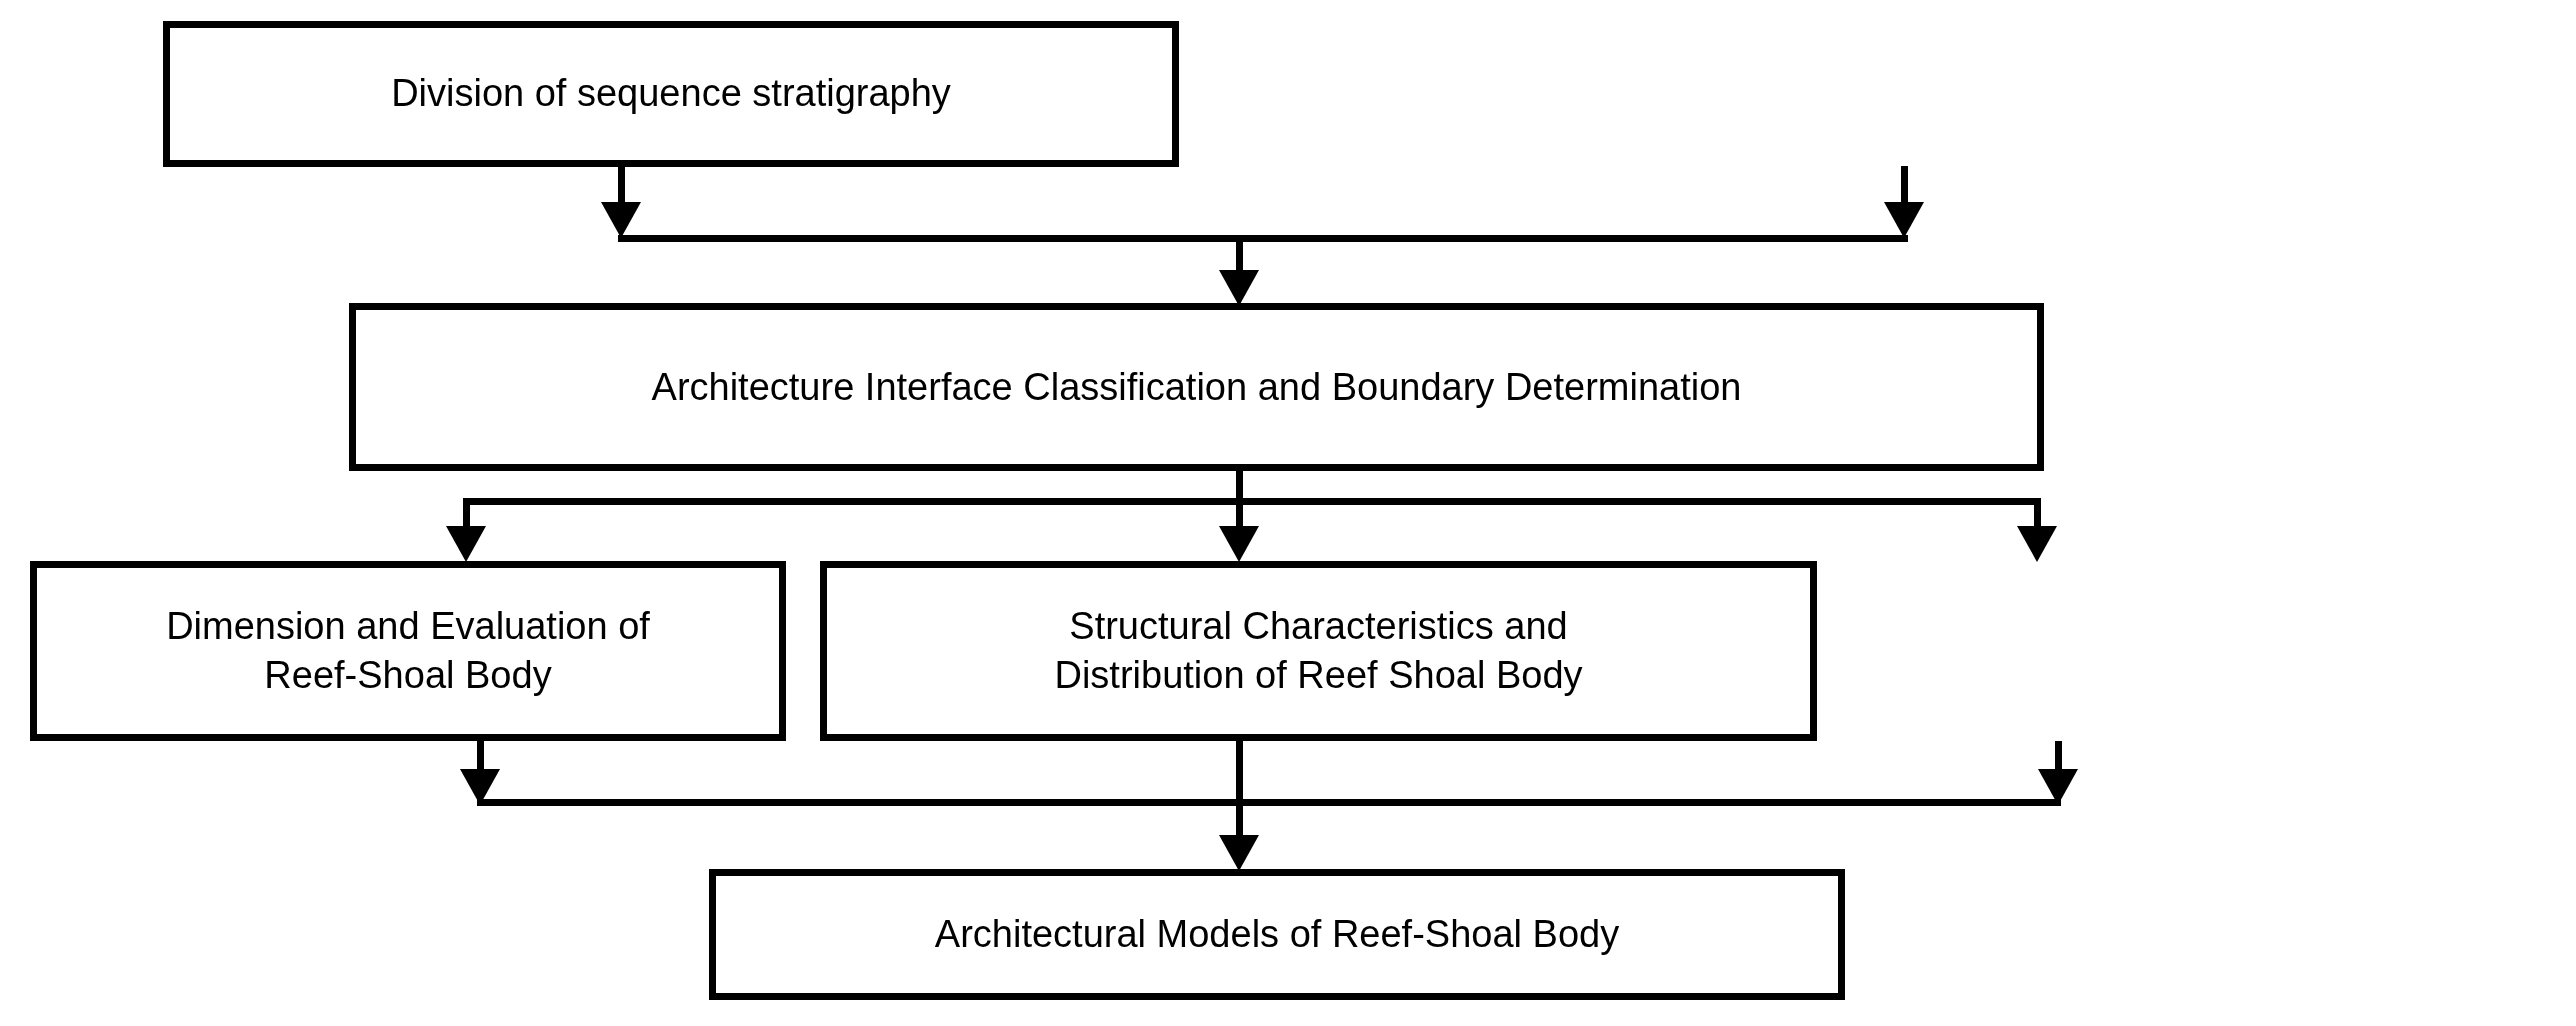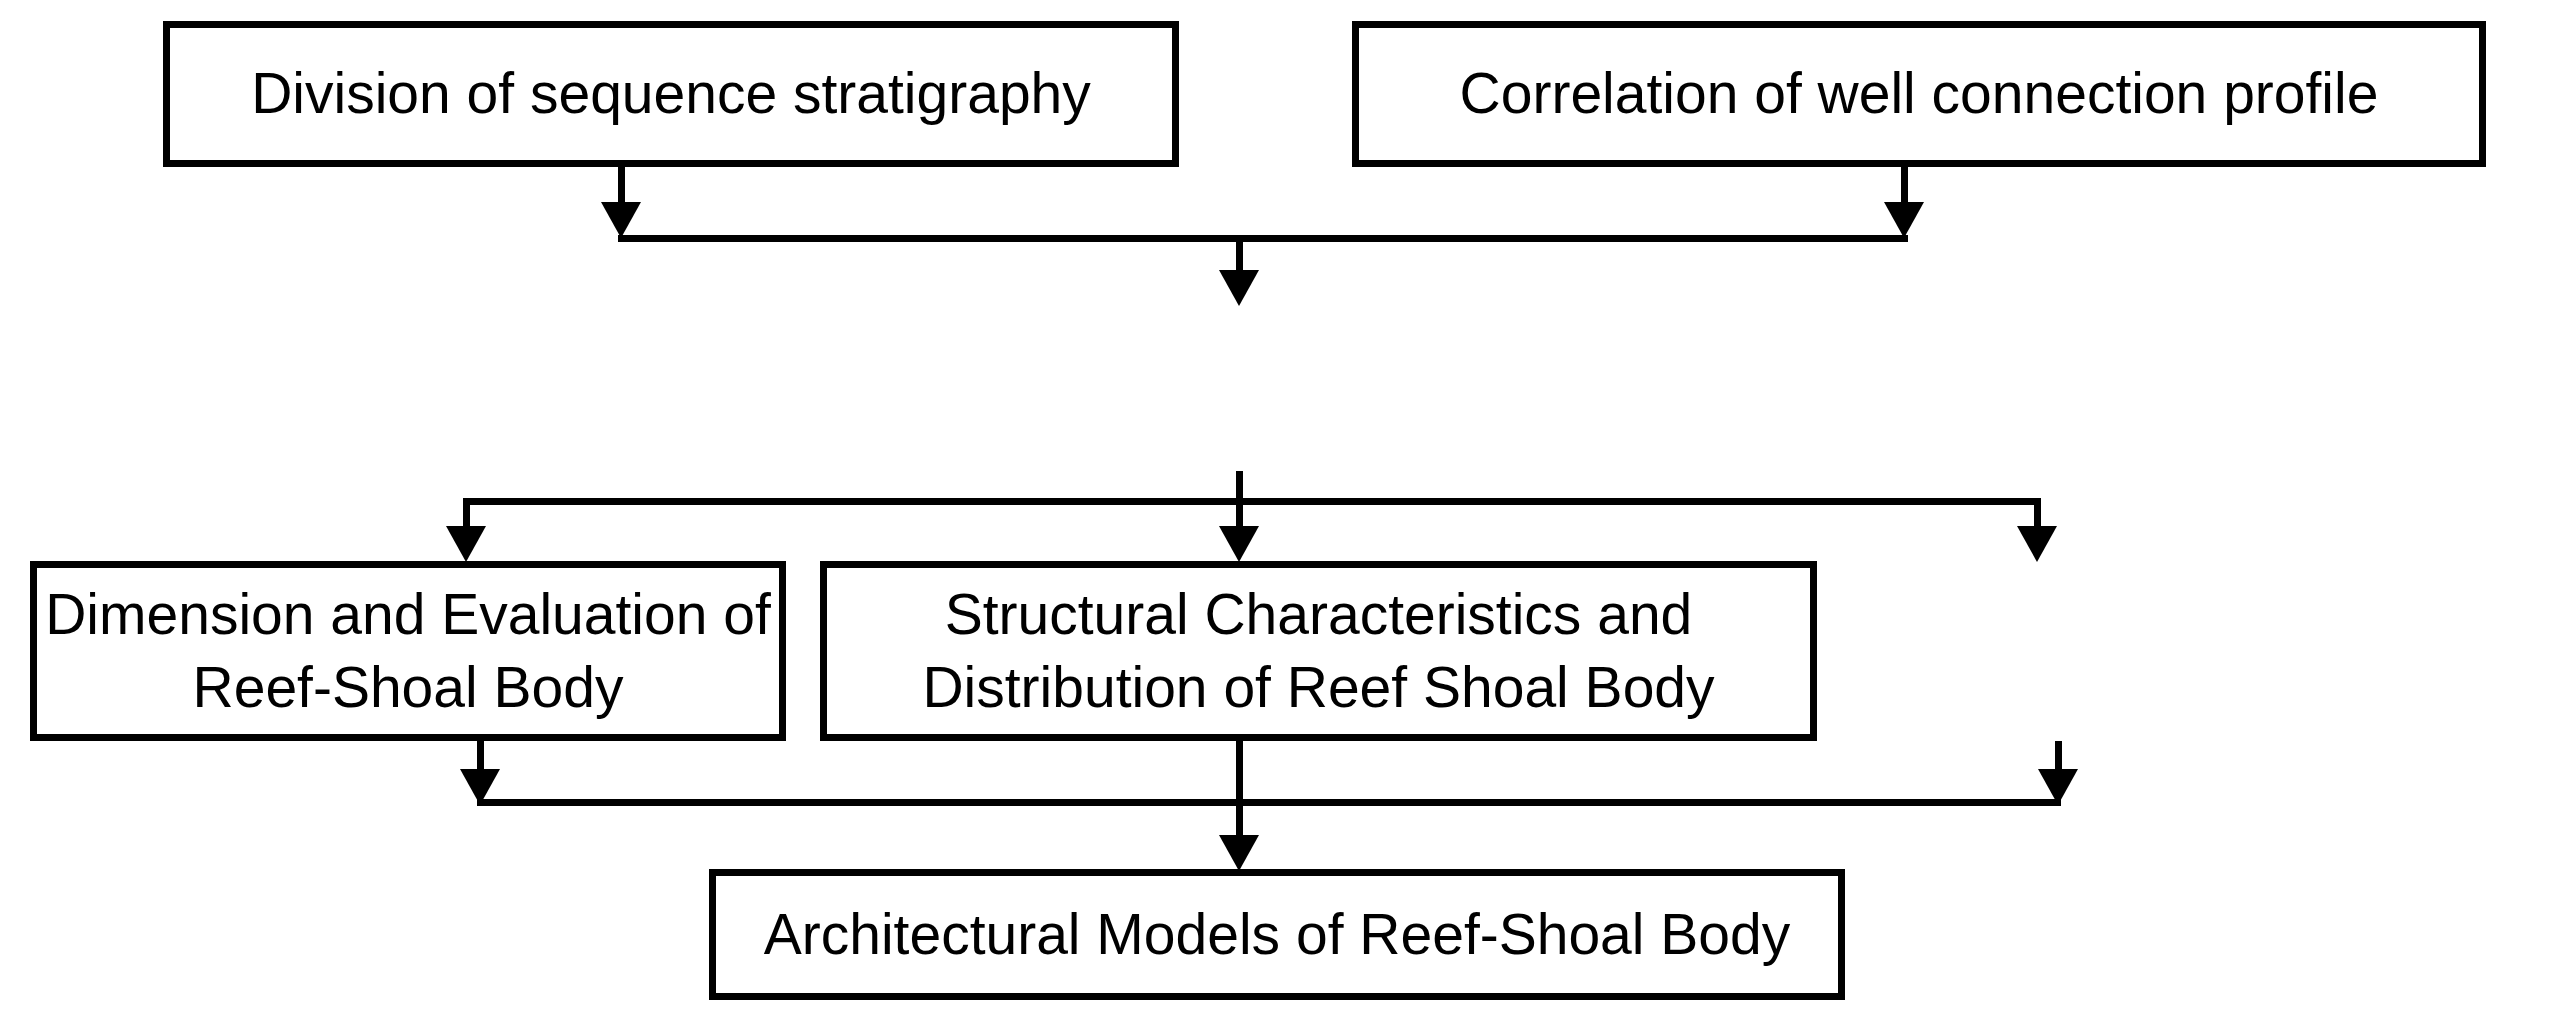--- a/index.html
+++ b/index.html
@@ -19,21 +19,21 @@
     position: absolute;
     box-sizing: border-box;
     border: 7.4px solid #000000;
     background: #ffffff;
     display: flex;
     align-items: center;
     justify-content: center;
     text-align: center;
   }
   .node .label {
-    font-size: 57px;
+    font-size: 38px;
     line-height: 1.28;
     color: #000000;
     white-space: pre-line;
     padding: 0 8.2px;
   }
   .vline, .hline {
     position: absolute;
     background: #000000;
   }
   .vline { width: 6.5px; }
@@ -84,32 +84,32 @@
   #c3-ah-c { left: 1219px; top: 835px; }
 </style>
 </head>
 <body>
 
 <div class="canvas">
 
   <div class="node" id="box-seq">
     <div class="label">Division of sequence stratigraphy</div>
   </div>
-  <div class="node" id="box-well">
-    <div class="label">Correlation of well connection profile</div>
-  </div>
 
   <div class="vline" id="c1-va"></div>
   <div class="arrowhead" id="c1-ah-a"></div>
   <div class="vline" id="c1-vb"></div>
   <div class="arrowhead" id="c1-ah-b"></div>
   <div class="hline" id="c1-h"></div>
   <div class="vline" id="c1-vc"></div>
   <div class="arrowhead" id="c1-ah-c"></div>
 
+  <div class="node" id="box-mid">
+    <div class="label">Architecture Interface Classification and Boundary Determination</div>
+  </div>
 
   <div class="vline" id="c2-vc"></div>
   <div class="arrowhead" id="c2-ah-c"></div>
   <div class="hline" id="c2-h"></div>
   <div class="vline" id="c2-vl"></div>
   <div class="arrowhead" id="c2-ah-l"></div>
   <div class="vline" id="c2-vr"></div>
   <div class="arrowhead" id="c2-ah-r"></div>
 
   <div class="node" id="box-dim">

